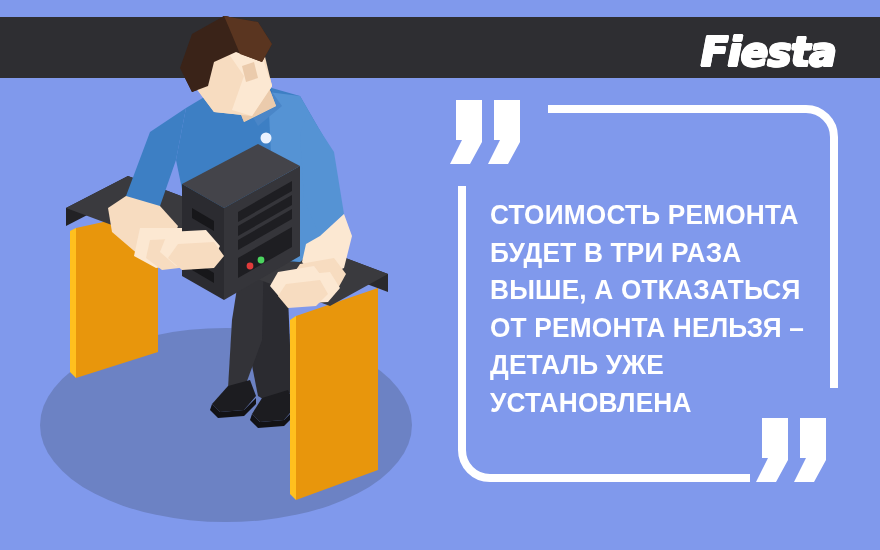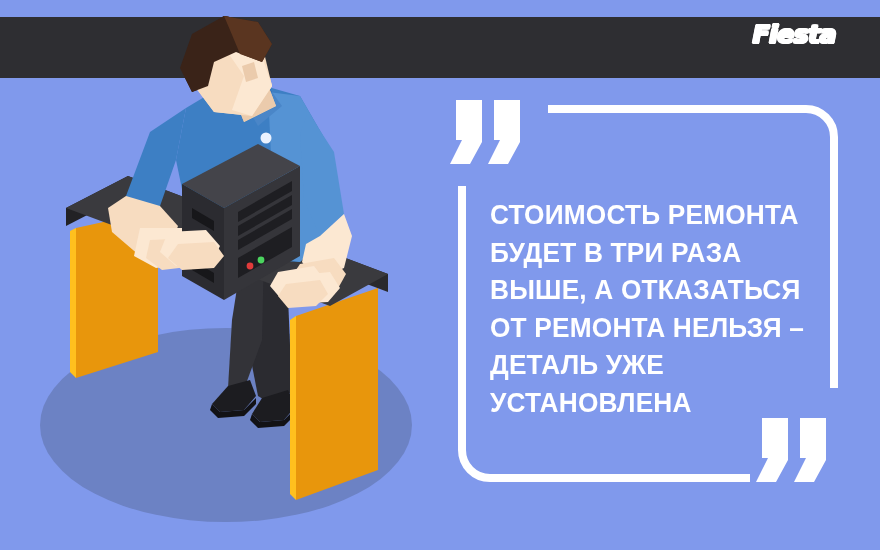--- a/index.html
+++ b/index.html
@@ -45,25 +45,25 @@
     left: 0;
     top: 17px;
     width: 880px;
     height: 61px;
     background: #2E2E32;
   }
 
   .brand {
     position: absolute;
     right: 44px;
-    top: 22px;
+    top: 32px;
     font-family: "DejaVu Sans", sans-serif;
     font-weight: 700;
     font-style: italic;
-    font-size: 25px;
+    font-size: 40px;
     letter-spacing: -0.5px;
     color: #FFFFFF;
     line-height: 1;
     text-shadow:
        1.4px 0 0 #fff, -1.4px 0 0 #fff,
        0 1.4px 0 #fff, 0 -1.4px 0 #fff,
        1px 1px 0 #fff, -1px -1px 0 #fff,
        1px -1px 0 #fff, -1px 1px 0 #fff;
     user-select: none;
   }

